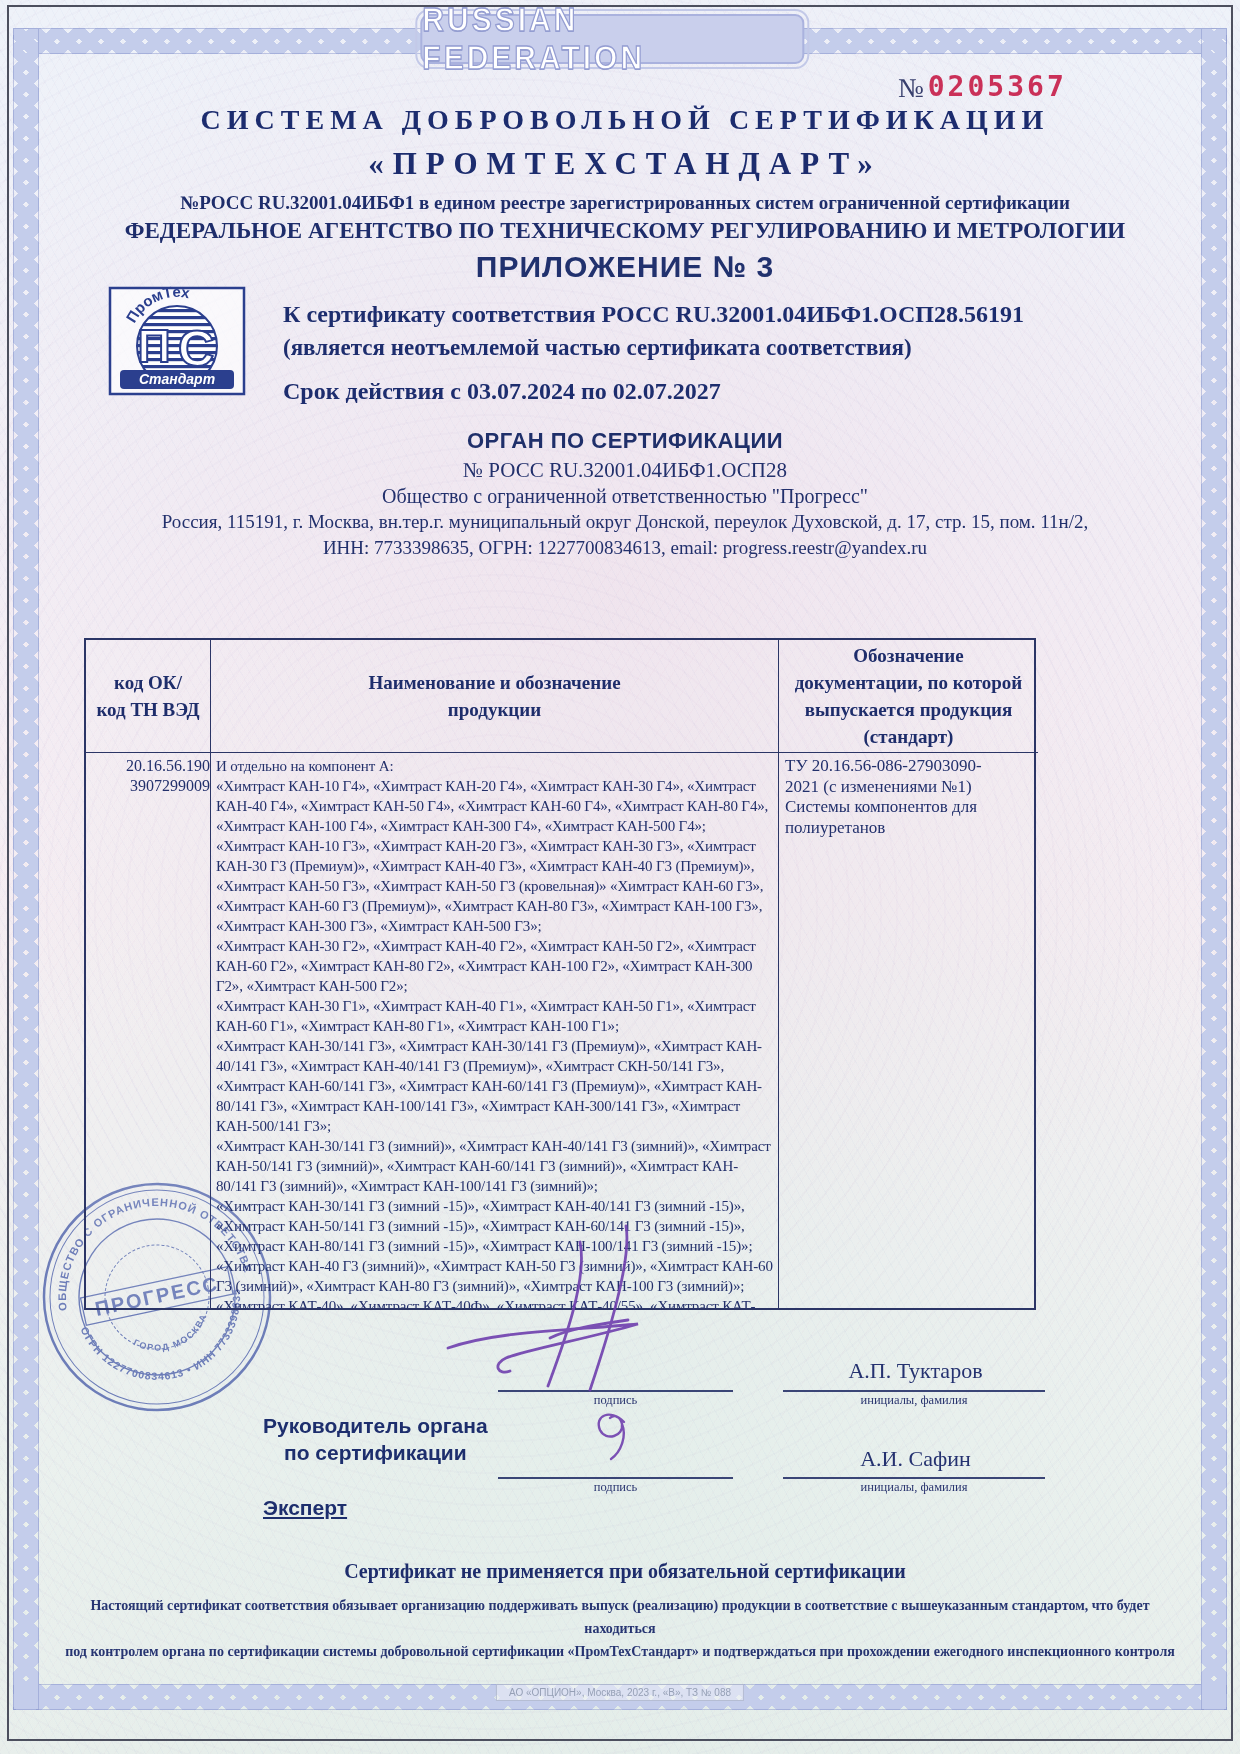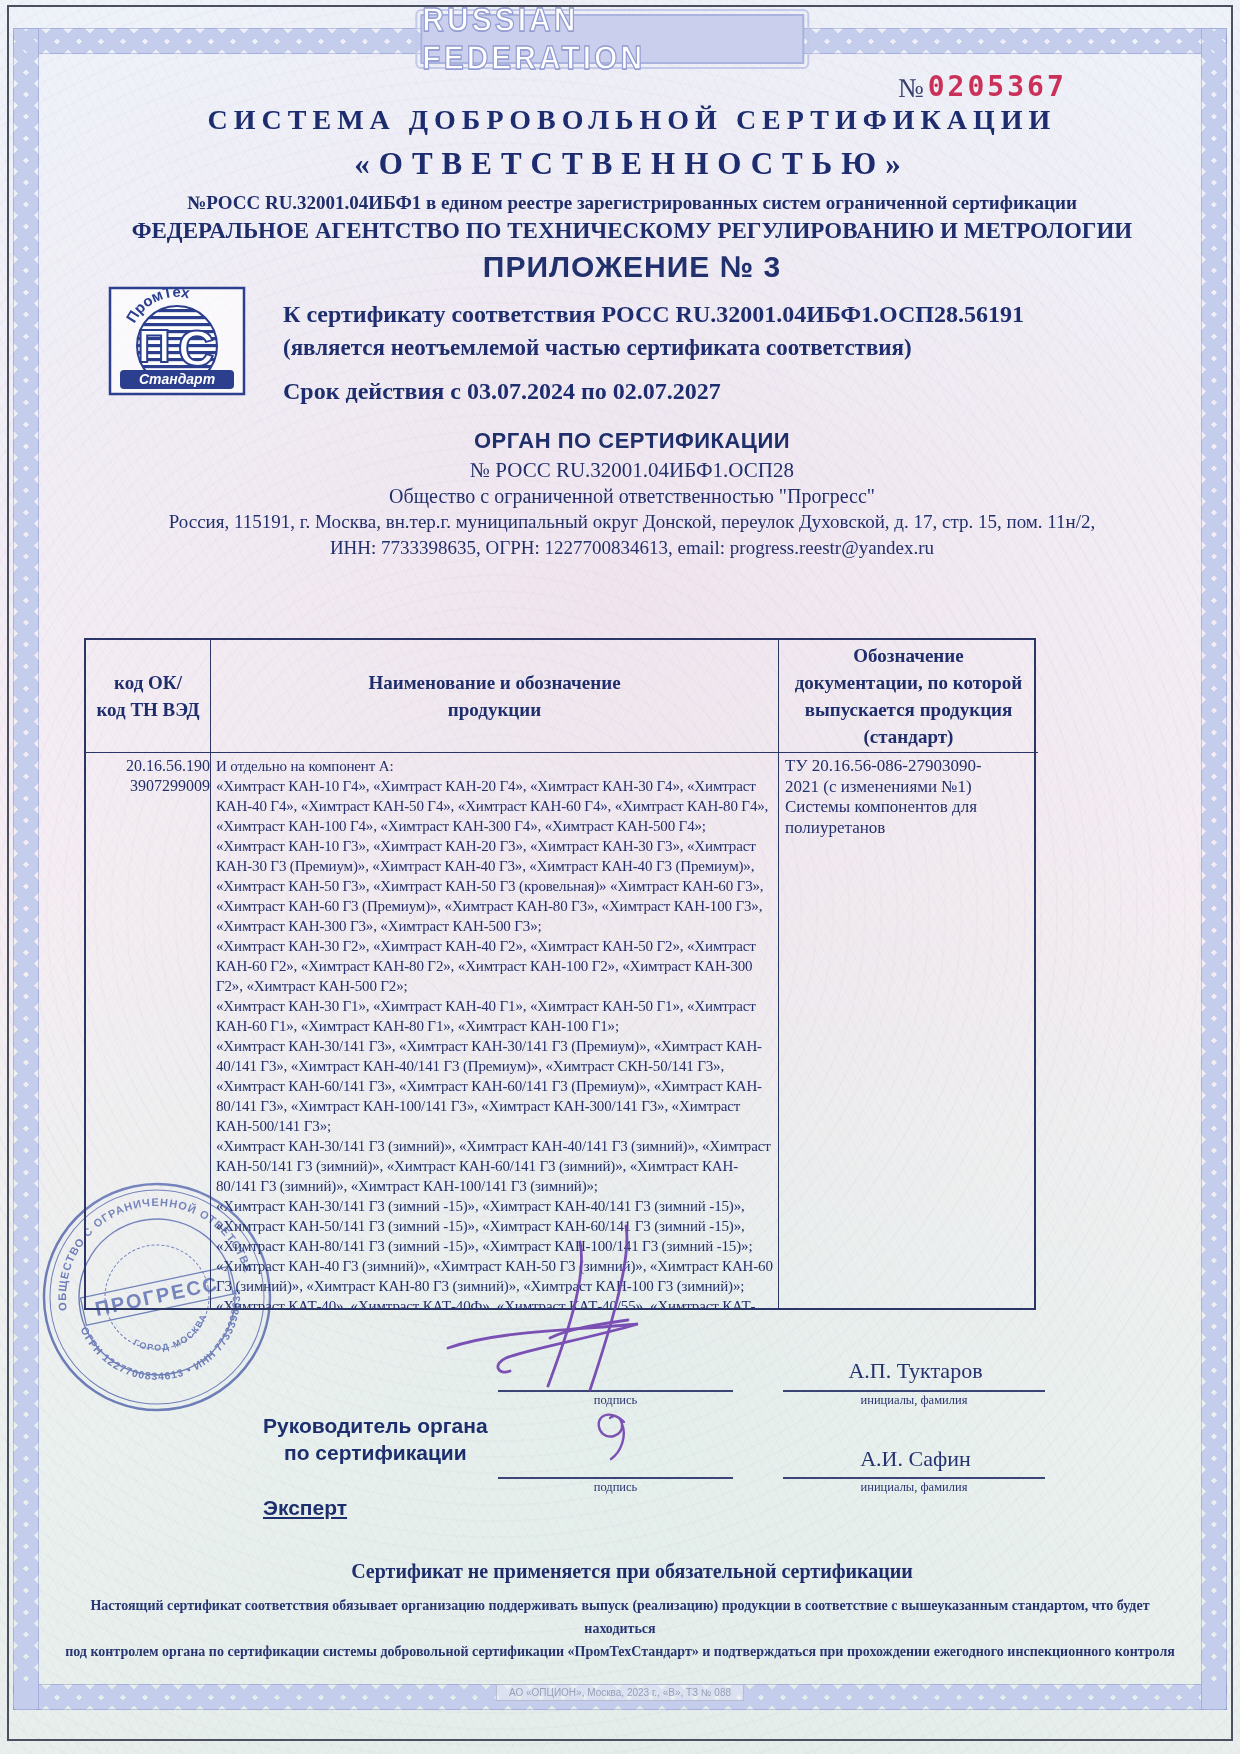--- a/index.html
+++ b/index.html
@@ -27,33 +27,33 @@
   .band-left{position:absolute;left:13px;top:28px;bottom:44px;width:26px;
     background:linear-gradient(-45deg, transparent 33%, #c4cdeb 33% 66%, transparent 66%),
                linear-gradient(45deg, transparent 33%, #c4cdeb 33% 66%, transparent 66%);
     background-size:26px 22px;box-shadow:inset 0 0 0 1px rgba(128,142,200,.45);}
   .band-right{position:absolute;right:13px;top:28px;bottom:44px;width:26px;
     background:linear-gradient(-45deg, transparent 33%, #c4cdeb 33% 66%, transparent 66%),
                linear-gradient(45deg, transparent 33%, #c4cdeb 33% 66%, transparent 66%);
     background-size:26px 22px;box-shadow:inset 0 0 0 1px rgba(128,142,200,.45);}
 
   .fed-badge{position:absolute;top:14px;left:50%;transform:translateX(-52%);
-    width:380px;height:46px;border-radius:1px;background:#c9cfec;
+    width:380px;height:46px;border-radius:9px;background:#c9cfec;
     border:2px solid #aab2de;outline:2px solid #c3c9e8;outline-offset:3px;
     display:flex;align-items:center;justify-content:center;z-index:5;}
   .fed-badge span{font-family:"Liberation Sans",sans-serif;font-weight:bold;font-size:30px;
     letter-spacing:3px;color:#ffffff;-webkit-text-stroke:1.2px #959ed2;
     text-shadow:0 1px 0 #8f98cc,0 -1px 0 #b9bfe6;transform:scaleY(1.12);}
 
   .cert-no{position:absolute;top:70px;left:898px;white-space:nowrap;z-index:5;}
   .cert-no .lbl{font-size:27px;color:#39406e;}
   .cert-no .val{font-family:"DejaVu Sans Mono",monospace;font-weight:bold;font-size:28px;
     color:#ca3058;letter-spacing:3px;vertical-align:1px;}
 
-  .ctr{position:absolute;left:72px;width:1120px;text-align:center;}
+  .ctr{position:absolute;left:65px;width:1120px;text-align:center;}
   .t-system{top:104px;font-size:28px;font-weight:bold;letter-spacing:6px;color:#1c2c6e;}
   .t-brand{top:146px;font-size:31px;font-weight:bold;letter-spacing:9px;color:#1c2c6e;}
   .t-registry{top:192px;font-size:19px;font-weight:bold;color:#1e2d6b;}
   .t-agency{top:218px;font-size:23px;font-weight:bold;color:#1e2d6b;}
   .t-annex{top:250px;font-family:"Liberation Sans",sans-serif;font-size:30px;font-weight:bold;
     letter-spacing:1px;color:#21316e;}
 
   .logo{position:absolute;left:108px;top:286px;z-index:4;}
   .cert-ref{position:absolute;left:283px;top:301px;font-size:24px;font-weight:700;color:#1d2d6e;}
   .cert-ref-note{position:absolute;left:283px;top:335px;font-size:23px;font-weight:600;color:#1d2d6e;}
@@ -110,21 +110,21 @@
   <div class="fed-badge">
     <span>RUSSIAN FEDERATION</span>
   </div>
 
   <div class="cert-no">
     <span class="lbl">№</span>
     <span class="val">0205367</span>
   </div>
 
   <div class="ctr t-system">СИСТЕМА ДОБРОВОЛЬНОЙ СЕРТИФИКАЦИИ</div>
-  <div class="ctr t-brand">«ОТВЕТСТВЕННОСТЬЮ»</div>
+  <div class="ctr t-brand">«ПРОМТЕХСТАНДАРТ»</div>
   <div class="ctr t-registry">№РОСС RU.32001.04ИБФ1 в едином реестре зарегистрированных систем ограниченной сертификации</div>
   <div class="ctr t-agency">ФЕДЕРАЛЬНОЕ АГЕНТСТВО ПО ТЕХНИЧЕСКОМУ РЕГУЛИРОВАНИЮ И МЕТРОЛОГИИ</div>
   <div class="ctr t-annex">ПРИЛОЖЕНИЕ № 3</div>
 
   <div class="logo">
     <svg width="138" height="110" viewBox="0 0 138 110">
       <defs>
         <pattern id="stripes" width="6" height="7" patternUnits="userSpaceOnUse">
           <rect width="6" height="7" fill="#ffffff"></rect>
           <rect y="2" width="6" height="3.2" fill="#2b3f8e"></rect>

